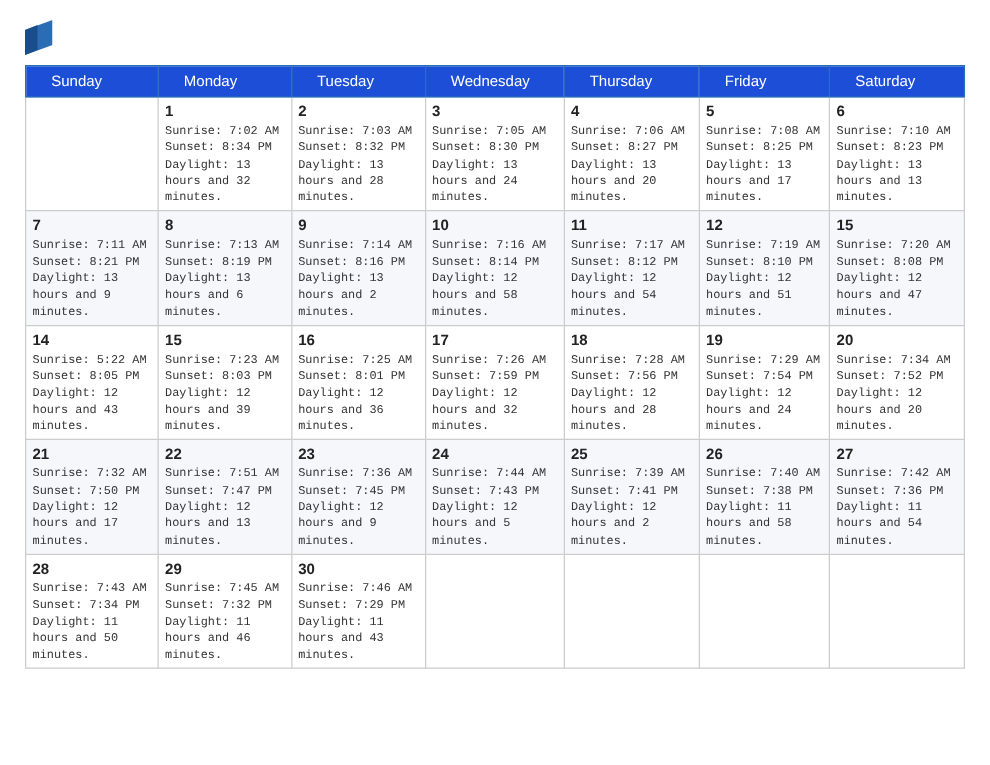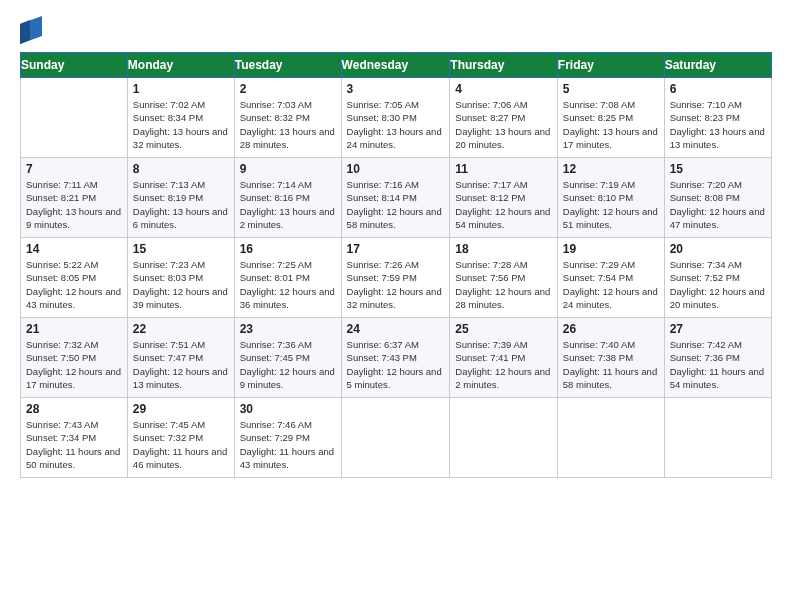--- a/index.html
+++ b/index.html
@@ -58,26 +58,26 @@
     .location {
       font-size: 14px;
       color: #555;
     }
     .calendar {
       width: 100%;
       border-collapse: collapse;
       font-size: 10.5px;
     }
     .calendar thead tr th {
-      background: #15803d;
+      background: #1d4ed8;
       color: #fff;
-      padding: 5px 0;
+      padding: 5px 20px;
       text-align: left;
       font-size: 12px;
-      font-weight: bold;
+      font-weight: normal;
       border: 1px solid #2a6db5;
     }
     .calendar tbody tr td {
       border: 1px solid #ccc;
       vertical-align: top;
       padding: 4px 5px;
       width: 113px;
       min-height: 72px;
       height: 80px;
       color: #333;
@@ -85,20 +85,21 @@
     .cell-day {
       font-weight: bold;
       font-size: 12px;
       margin-bottom: 2px;
       color: #222;
     }
     .cell-info {
       font-size: 9.5px;
       line-height: 1.4;
       color: #333;
+      font-family: Liberation Mono, monospace;
     }
     .empty-cell {
       background: #f9f9f9;
     }
     tbody tr:nth-child(odd) td {
       background: #fff;
     }
     tbody tr:nth-child(even) td {
       background: #f5f7fb;
     }
@@ -325,21 +326,21 @@
             <div class="cell-day">23</div>
             <div class="cell-info">
               <div>Sunrise: 7:36 AM</div>
               <div>Sunset: 7:45 PM</div>
               <div>Daylight: 12 hours and 9 minutes.</div>
             </div>
           </td>
           <td>
             <div class="cell-day">24</div>
             <div class="cell-info">
-              <div>Sunrise: 6:37 AM</div>
+              <div>Sunrise: 7:44 AM</div>
               <div>Sunset: 7:43 PM</div>
               <div>Daylight: 12 hours and 5 minutes.</div>
             </div>
           </td>
           <td>
             <div class="cell-day">25</div>
             <div class="cell-info">
               <div>Sunrise: 7:39 AM</div>
               <div>Sunset: 7:41 PM</div>
               <div>Daylight: 12 hours and 2 minutes.</div>

